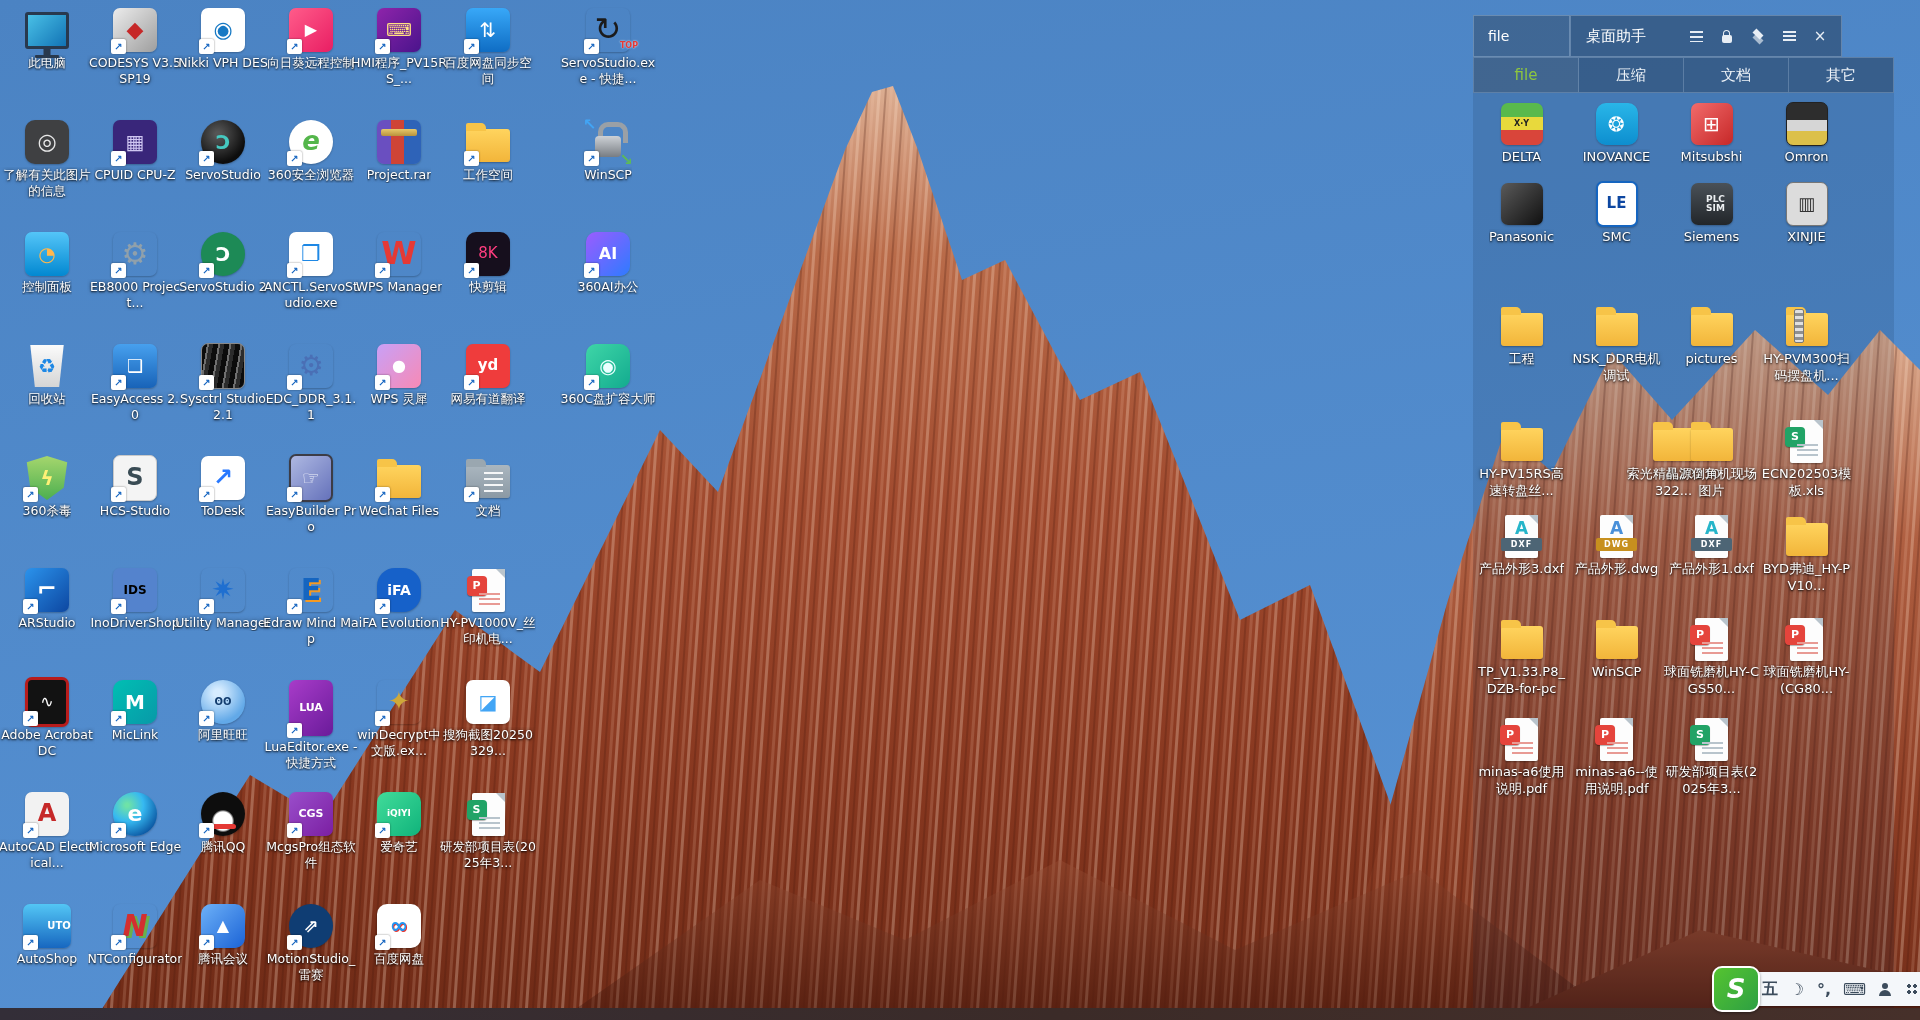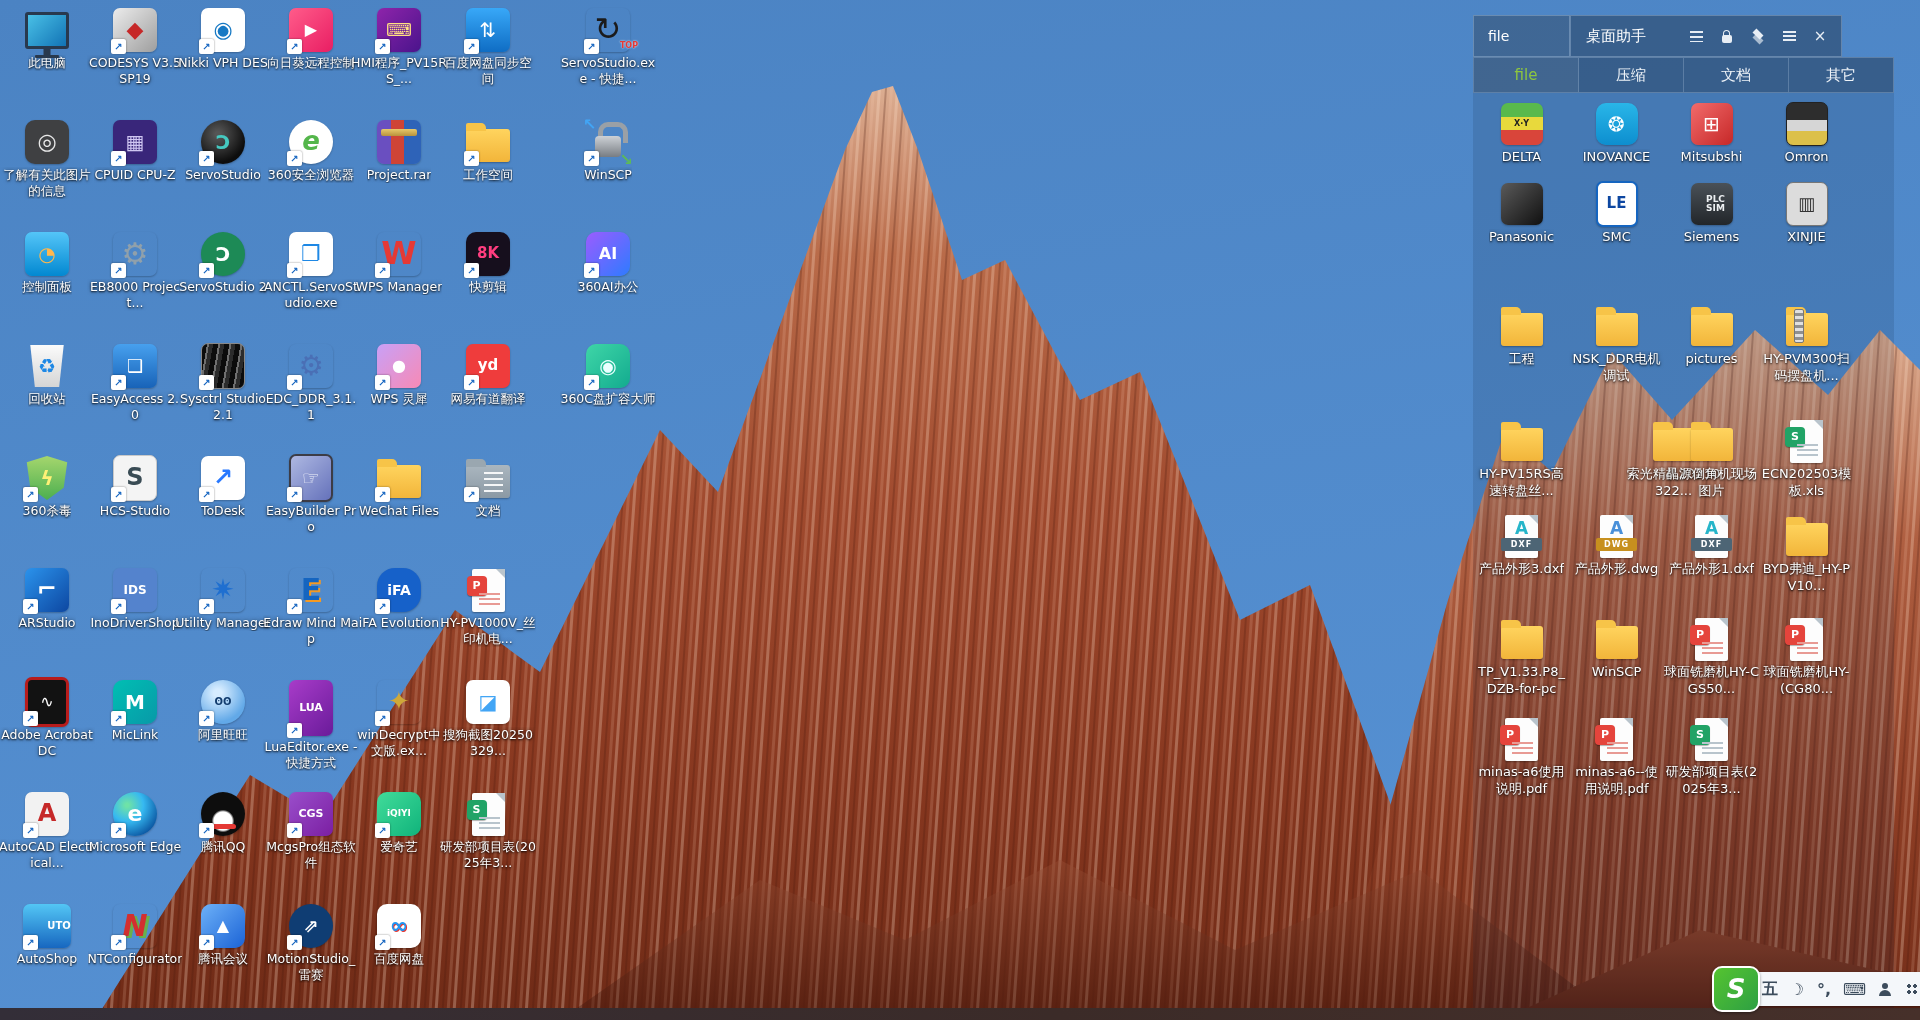--- a/index.html
+++ b/index.html
@@ -313,21 +313,21 @@
         <div class="tile" style="background: transparent;">
           <span class="gl" style="color: rgb(229, 57, 53); font-size: 32px; font-weight: 900; line-height: 1.05; text-align: center;">W</span>
         </div>
         <span class="scb">↗</span>
       </div>
       <div class="lbl">WPS Manager</div>
     </div>
     <div class="di" style="left: 440px; top: 232px;">
       <div class="ib" style="width: 44px; height: 44px;">
         <div class="tile" style="background: rgb(22, 15, 29); border-radius: 10px;">
-          <span class="gl" style="color: rgb(255, 61, 127); font-size: 15px; font-weight: 700; line-height: 1.05; text-align: center;">8K</span>
+          <span class="gl" style="color: rgb(255, 61, 127); font-size: 15px; font-weight: 400; line-height: 1.05; text-align: center;">8K</span>
         </div>
         <span class="scb">↗</span>
       </div>
       <div class="lbl">快剪辑</div>
     </div>
     <div class="di" style="left: 560px; top: 232px;">
       <div class="ib" style="width: 44px; height: 44px;">
         <div class="tile" style="background: linear-gradient(135deg, rgb(155, 92, 255), rgb(46, 123, 255)); border-radius: 10px;">
           <span class="gl" style="color: rgb(255, 255, 255); font-size: 16px; font-weight: 800; line-height: 1.05; text-align: center;">AI</span>
         </div>
@@ -450,21 +450,21 @@
         <div class="tile" style="background: linear-gradient(135deg, rgb(43, 147, 236), rgb(13, 71, 161));">
           <span class="gl" style="color: rgb(255, 255, 255); font-size: 24px; font-weight: 900; line-height: 1.05; text-align: center;">⌐</span>
         </div>
         <span class="scb">↗</span>
       </div>
       <div class="lbl">ARStudio</div>
     </div>
     <div class="di" style="left: 87px; top: 568px;">
       <div class="ib" style="width: 44px; height: 44px;">
         <div class="tile" style="background: rgba(84, 130, 205, 0.9);">
-          <span class="gl" style="color: #ffffff; font-size: 12px; font-weight: 800; line-height: 1.05; text-align: left;">IDS</span>
+          <span class="gl" style="color: #000000; font-size: 12px; font-weight: 800; line-height: 1.05; text-align: left;">IDS</span>
         </div>
         <span class="scb">↗</span>
       </div>
       <div class="lbl">InoDriverShop</div>
     </div>
     <div class="di" style="left: 175px; top: 568px;">
       <div class="ib" style="width: 44px; height: 44px;">
         <div class="tile" style="background: transparent;">
           <span class="gl" style="color: rgb(31, 111, 208); font-size: 28px; line-height: 1.05; text-align: center;">✷</span>
         </div>

